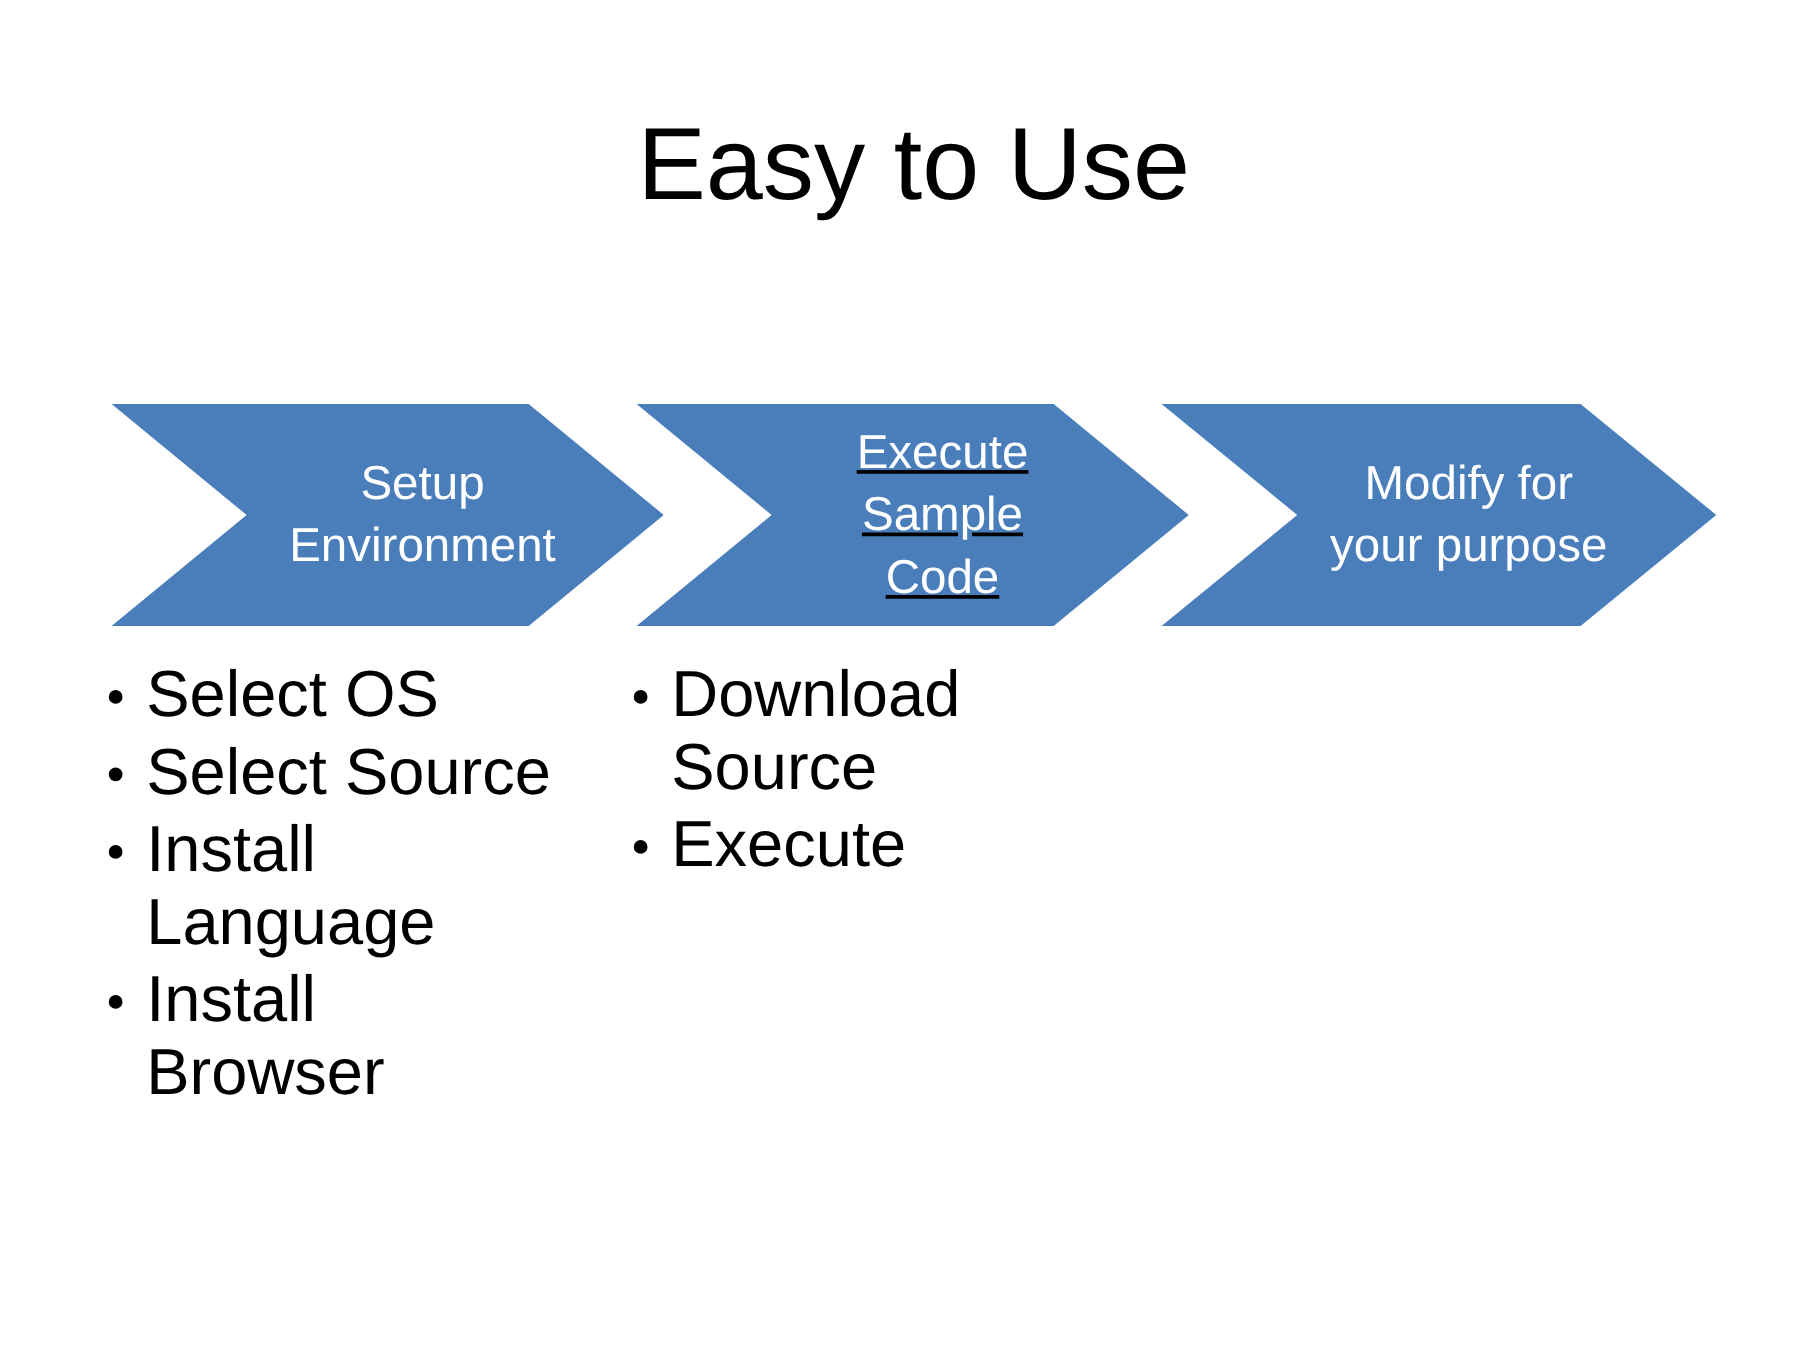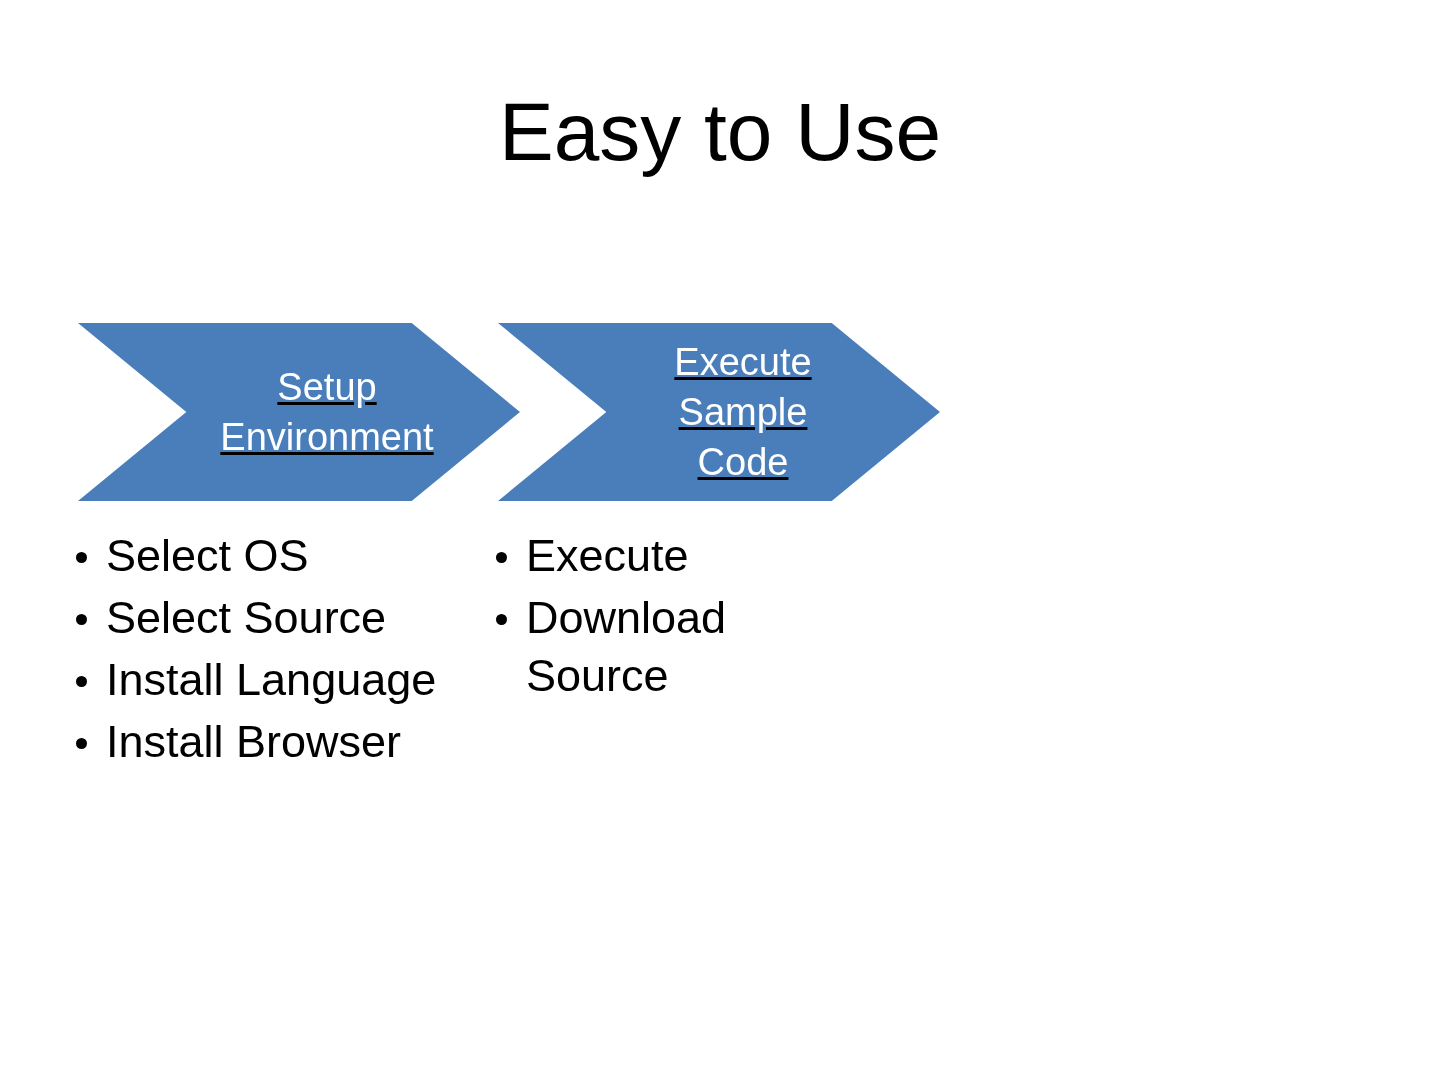--- a/index.html
+++ b/index.html
@@ -15,20 +15,21 @@
     overflow: hidden;
     position: relative;
   }
 
   
   .slide {
     position: relative;
     width: 1220px;
     height: 1080px;
     background: #FFFFFF;
+    margin-left: 11px;
   }
 
   
   .slide-title {
     position: absolute;
     left: 0;
     top: 84px;
     width: 1440px;
     text-align: center;
     font-size: 82px;
@@ -54,21 +55,21 @@
     height: 178px;
     background: #4A7EBB;
     display: flex;
     align-items: center;
     justify-content: center;
     box-sizing: border-box;
     
     clip-path: polygon(0% 0%, 75.5% 0%, 100% 50%, 75.5% 100%, 0% 100%, 24.5% 50%);
   }
 
-  .chevron-1 { left: 78px;  width: 442px; text-decoration: underline; }
+  .chevron-1 { left: 78px;  width: 442px; }
   .chevron-2 { left: 498px; width: 442px; text-decoration: underline; }
   .chevron-3 { left: 918px; width: 444px; }
 
   .chevron-label {
     color: #FFFFFF;
     font-size: 38px;
     line-height: 50px;
     text-align: center;
     font-weight: 400;
     width: 224px;
@@ -99,21 +100,21 @@
   ul.bullet-list {
     list-style: none;
     margin: 0;
     padding: 0;
   }
 
   li.bullet-item {
     position: relative;
     padding-left: 38px;
     margin: 0 0 4px 0;
-    font-size: 45px;
+    font-size: 52px;
     line-height: 58px;
     color: #000000;
     font-weight: 400;
   }
 
   li.bullet-item::before {
     content: "";
     position: absolute;
     left: 8px;
     top: 25px;
@@ -133,37 +134,40 @@
   <div class="process-row">
 
     <div class="chevron chevron-1">
       <div class="chevron-label">Setup Environment</div>
     </div>
 
     <div class="chevron chevron-2">
       <div class="chevron-label">Execute Sample Code</div>
     </div>
 
+    <div class="chevron chevron-3">
+      <div class="chevron-label">Modify for your purpose</div>
+    </div>
 
   </div>
 
   <div class="bullets-area">
 
     <div class="bullet-col bullet-col-1">
       <ul class="bullet-list">
         <li class="bullet-item">Select OS</li>
         <li class="bullet-item">Select Source</li>
         <li class="bullet-item">Install Language</li>
         <li class="bullet-item">Install Browser</li>
       </ul>
     </div>
 
     <div class="bullet-col bullet-col-2">
       <ul class="bullet-list">
+        <li class="bullet-item">Download Source</li>
         <li class="bullet-item">Execute</li>
-        <li class="bullet-item">Download Source</li>
       </ul>
     </div>
 
 
   </div>
 
 </div>
 
 </body></html>

